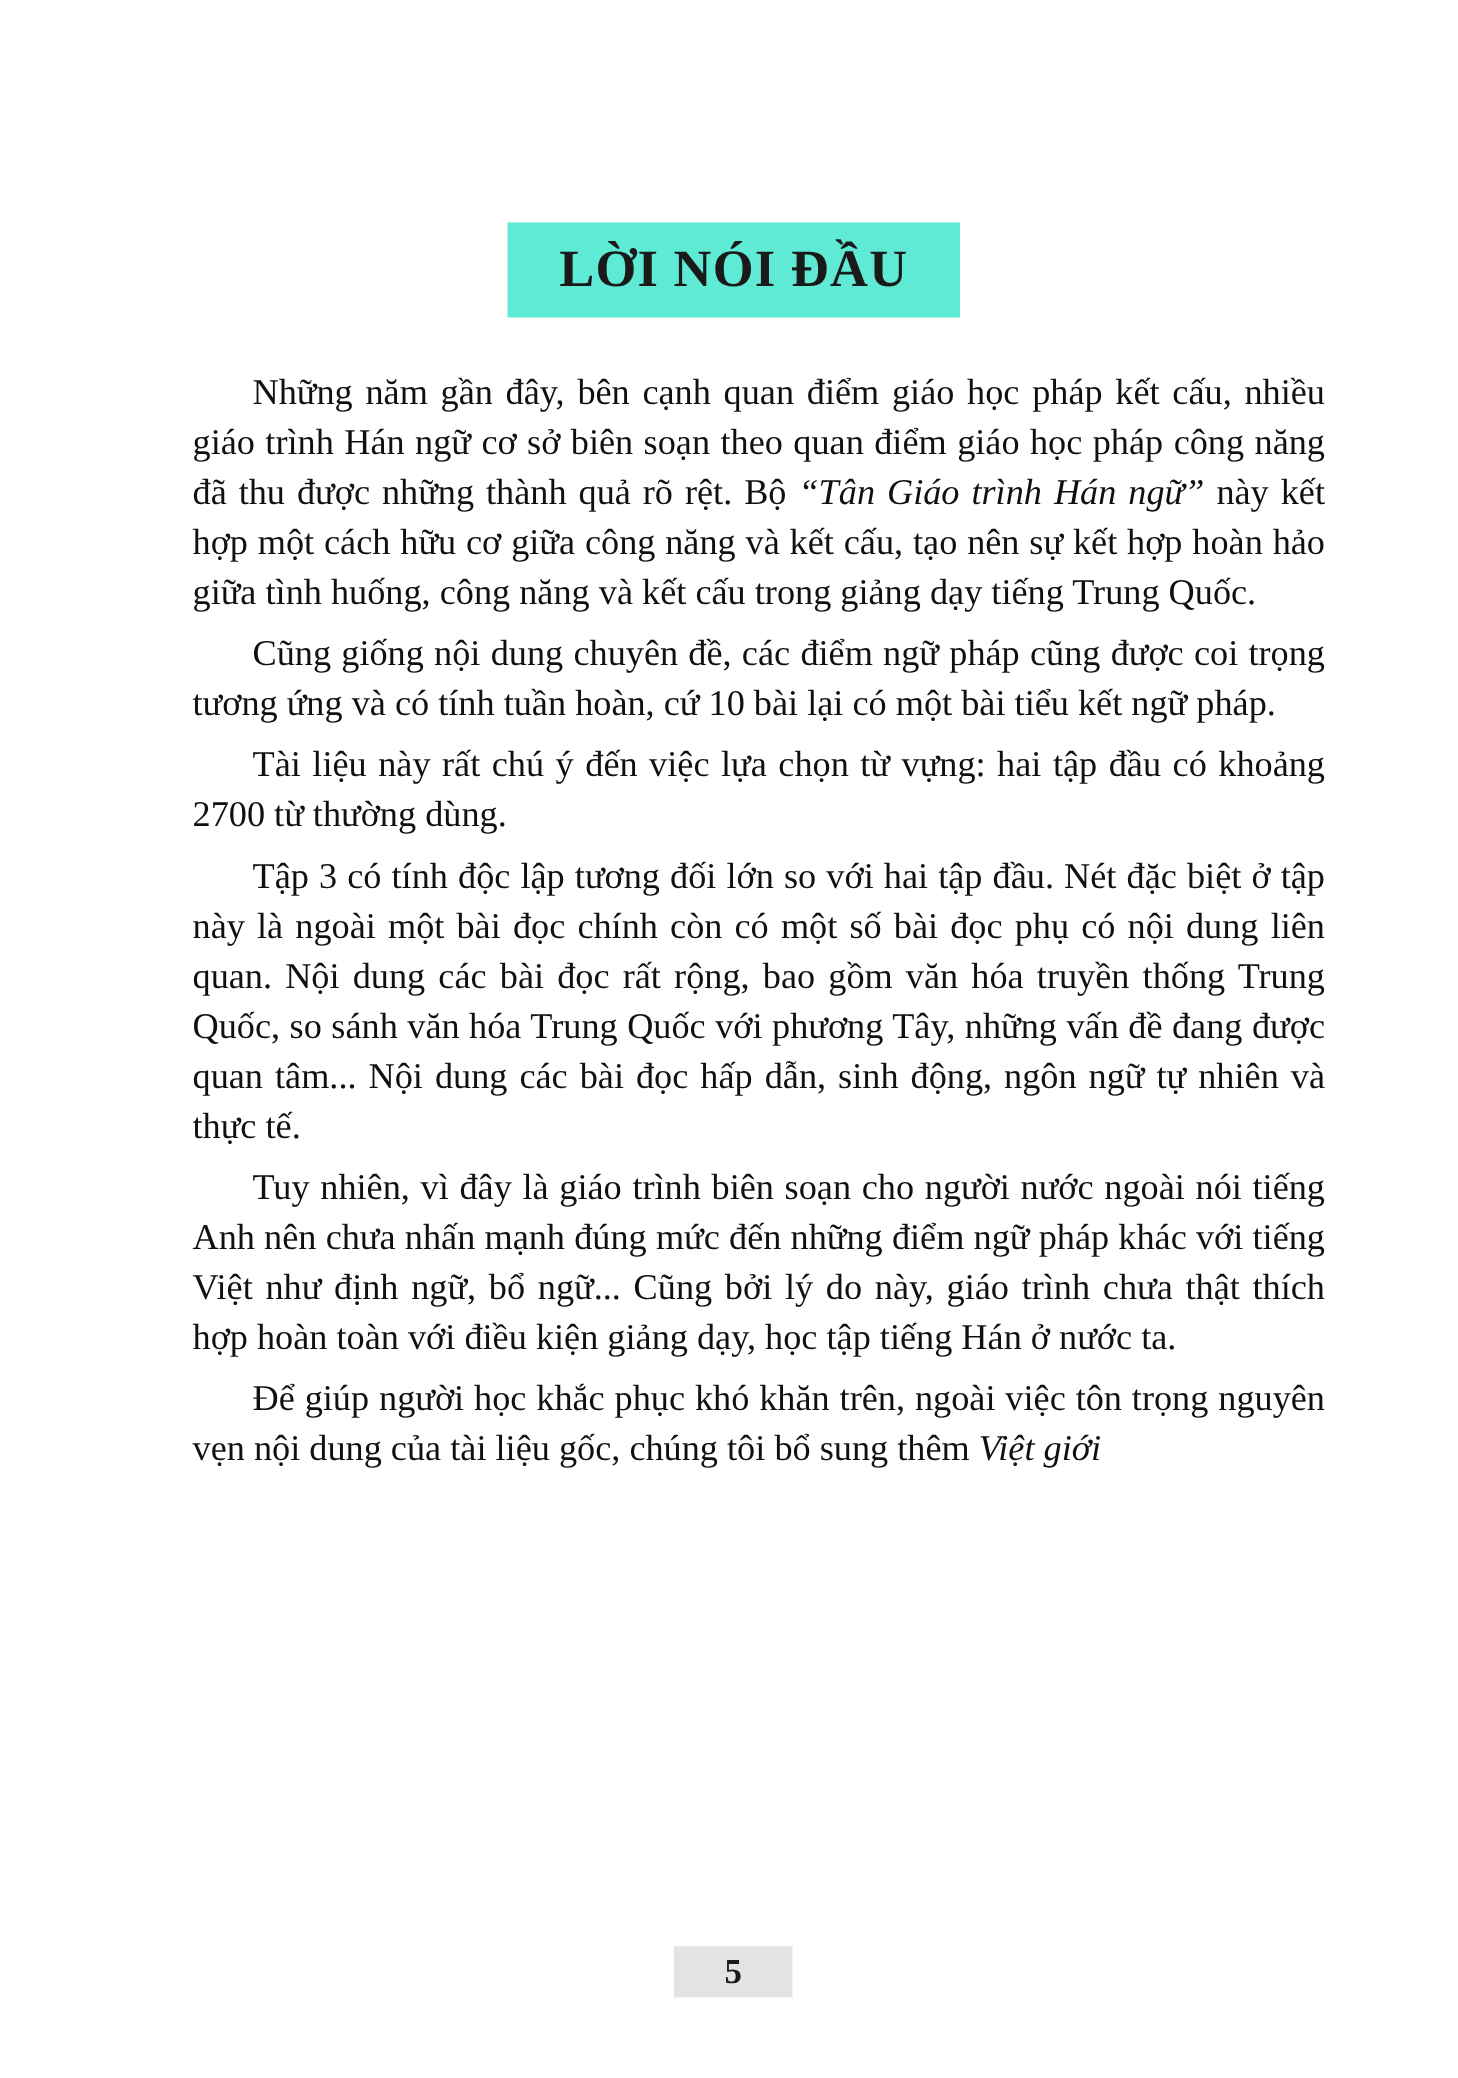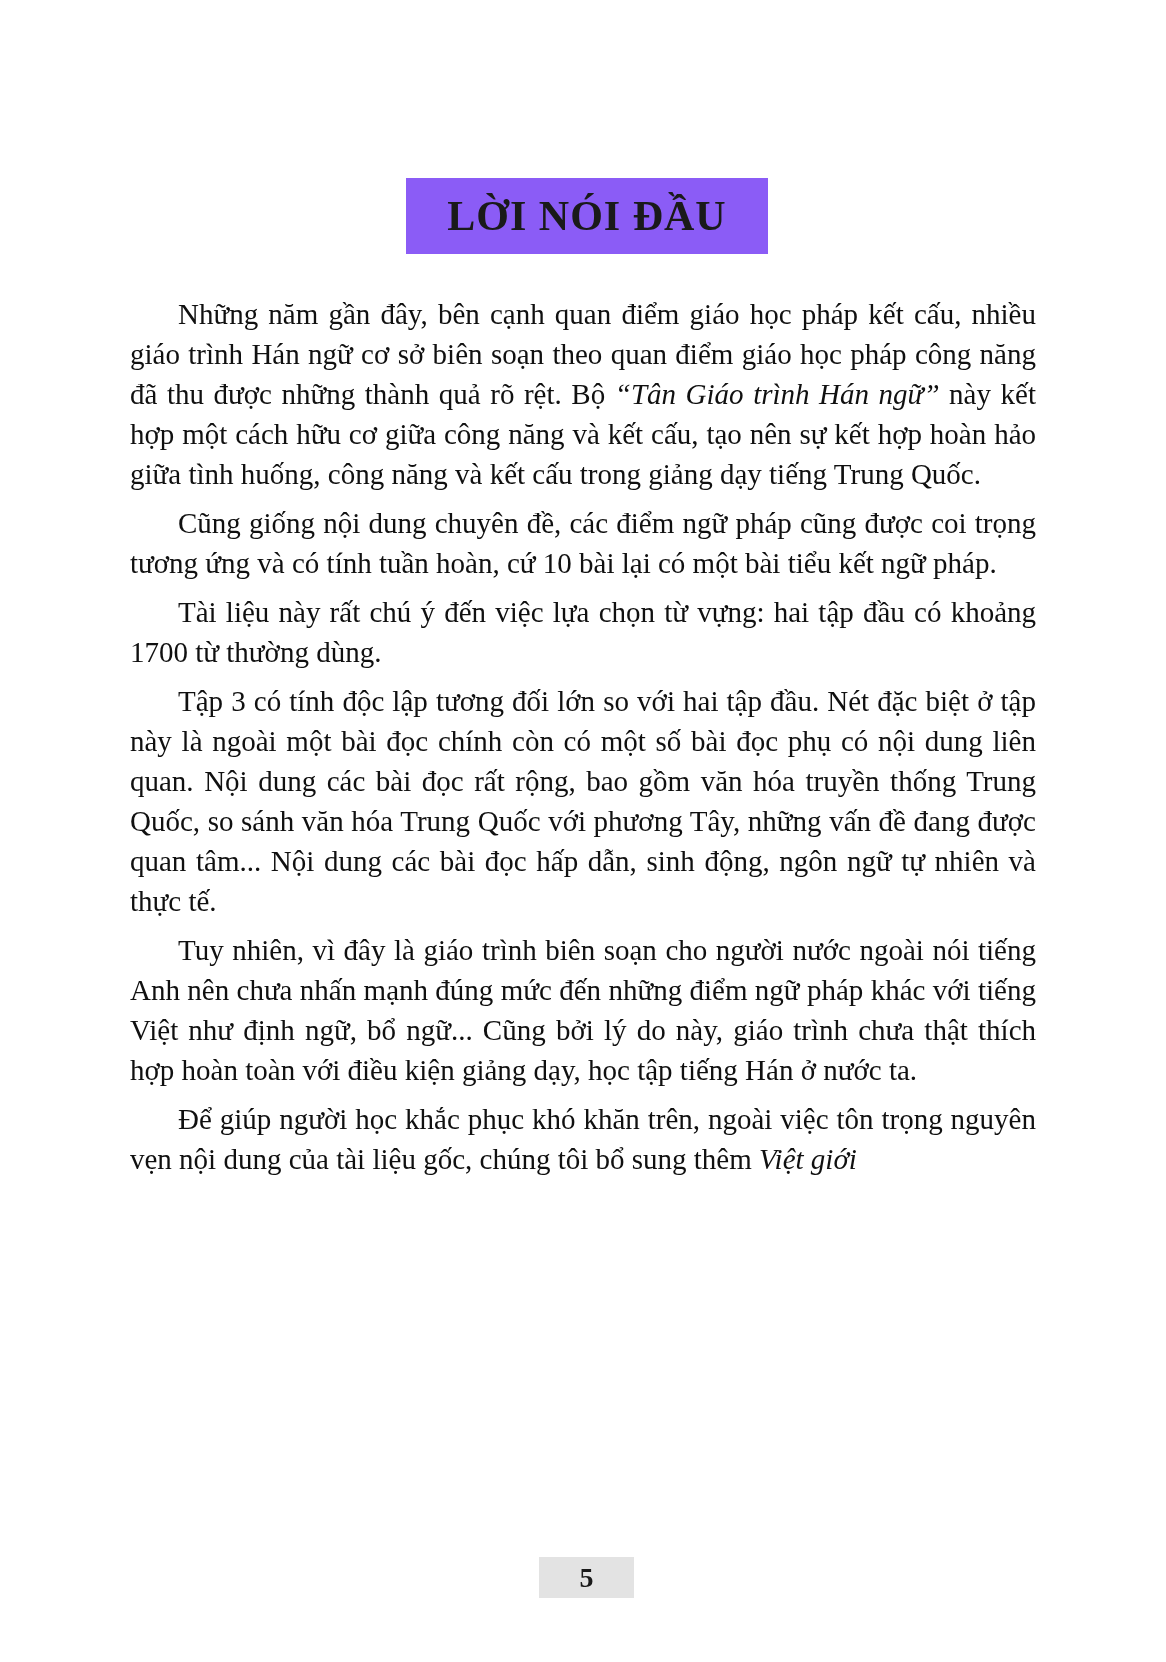--- a/index.html
+++ b/index.html
@@ -61,25 +61,25 @@
     justify-content: center;
     font-size: 28px;
     font-weight: bold;
     color: #1a1a1a;
   }
 </style>
 </head>
 <body>
 
 <div class="page">
-  <div class="title-box" style="background: #8b5cf6;">LỜI NÓI ĐẦU</div>
+  <div class="title-box" style="background: #5eead4;">LỜI NÓI ĐẦU</div>
 
-  <div class="body-text" style="color: rgb(16, 16, 16);">
+  <div class="body-text" style="color: rgb(16, 16, 16); margin-left: 24px;">
       <p><span>Những năm gần đây, bên cạnh quan điểm giáo học pháp kết cấu, nhiều giáo trình Hán ngữ cơ sở biên soạn theo quan điểm giáo học pháp công năng đã thu được những thành quả rõ rệt. Bộ </span><em>“Tân Giáo trình Hán ngữ”</em><span> này kết hợp một cách hữu cơ giữa công năng và kết cấu, tạo nên sự kết hợp hoàn hảo giữa tình huống, công năng và kết cấu trong giảng dạy tiếng Trung Quốc.</span></p>
       <p><span>Cũng giống nội dung chuyên đề, các điểm ngữ pháp cũng được coi trọng tương ứng và có tính tuần hoàn, cứ 10 bài lại có một bài tiểu kết ngữ pháp.</span></p>
-      <p><span>Tài liệu này rất chú ý đến việc lựa chọn từ vựng: hai tập đầu có khoảng 1700 từ thường dùng.</span></p>
+      <p><span>Tài liệu này rất chú ý đến việc lựa chọn từ vựng: hai tập đầu có khoảng 2700 từ thường dùng.</span></p>
       <p><span>Tập 3 có tính độc lập tương đối lớn so với hai tập đầu. Nét đặc biệt ở tập này là ngoài một bài đọc chính còn có một số bài đọc phụ có nội dung liên quan. Nội dung các bài đọc rất rộng, bao gồm văn hóa truyền thống Trung Quốc, so sánh văn hóa Trung Quốc với phương Tây, những vấn đề đang được quan tâm... Nội dung các bài đọc hấp dẫn, sinh động, ngôn ngữ tự nhiên và thực tế.</span></p>
       <p><span>Tuy nhiên, vì đây là giáo trình biên soạn cho người nước ngoài nói tiếng Anh nên chưa nhấn mạnh đúng mức đến những điểm ngữ pháp khác với tiếng Việt như định ngữ, bổ ngữ... Cũng bởi lý do này, giáo trình chưa thật thích hợp hoàn toàn với điều kiện giảng dạy, học tập tiếng Hán ở nước ta.</span></p>
       <p><span>Để giúp người học khắc phục khó khăn trên, ngoài việc tôn trọng nguyên vẹn nội dung của tài liệu gốc, chúng tôi bổ sung thêm </span><em>Việt giới</em></p>
     </div>
 
   <div class="page-number" style="background: rgb(227, 227, 227);">5</div>
 </div>
 
 </body></html>

